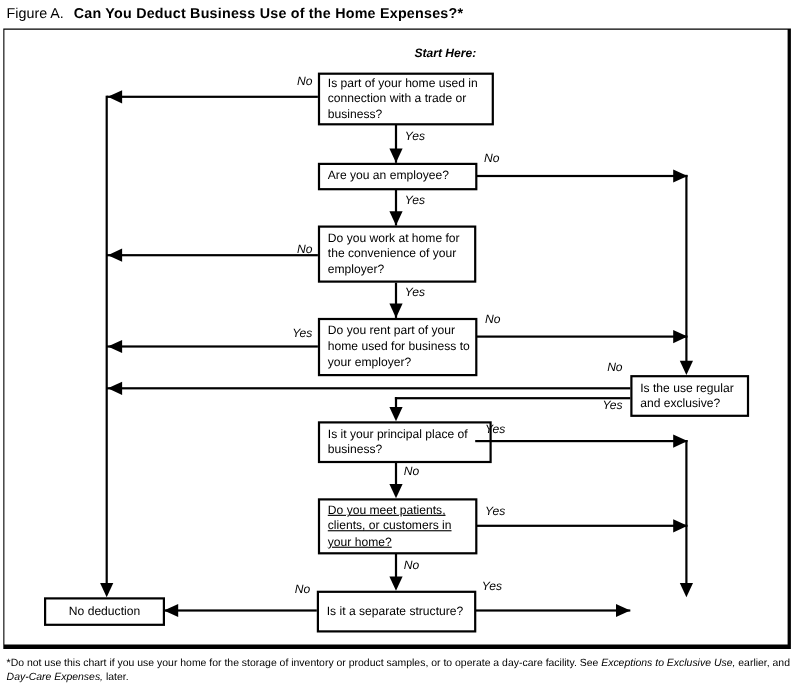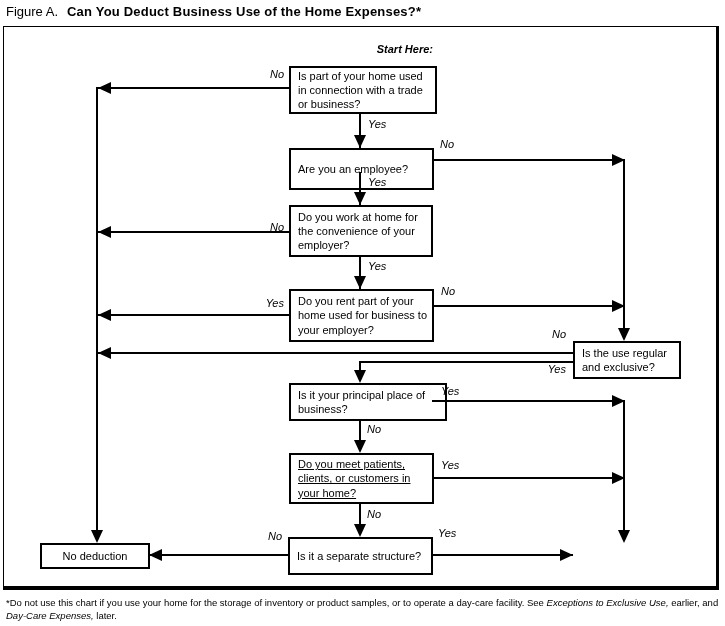--- a/index.html
+++ b/index.html
@@ -44,24 +44,24 @@
 <div class="page">
 
   <div class="title-row">
     <span class="fig">Figure A.</span><span class="head">Can You Deduct Business Use of the Home Expenses?*</span>
   </div>
 
   <div class="frame"></div>
 
   <div class="start">Start Here:</div>
 
-  <div class="node" style="left:289px;top:66px;width:148px;height:48px;">
+  <div class="node" style="left:289px;top:66px;width:160px;height:48px;">
       <span>Is part of your home used in connection with a trade or business?</span>
     </div>
-  <div class="node" style="left:289px;top:148px;width:145px;height:42px;">
+  <div class="node" style="left:289px;top:148px;width:145px;height:25px;">
       <span>Are you an employee?</span>
     </div>
   <div class="node" style="left:289px;top:289px;width:145px;height:53px;">
       <span>Do you rent part of your home used for business to your employer?</span>
     </div>
   <div class="node" style="left:289px;top:205px;width:144px;height:52px;">
       <span>Do you work at home for the convenience of your employer?</span>
     </div>
   <div class="node" style="left:573px;top:341px;width:108px;height:38px;">
       <span>Is the use regular and exclusive?</span>

